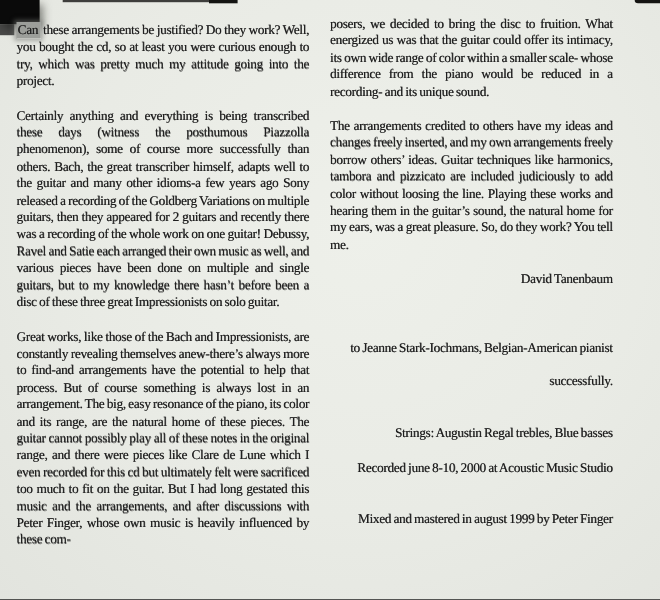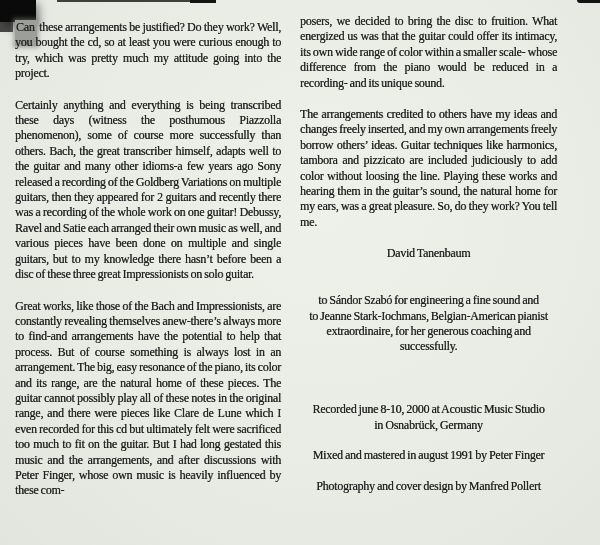--- a/index.html
+++ b/index.html
@@ -18,24 +18,24 @@
     font-size:12px;
     line-height:15.4px;
     letter-spacing:-0.25px;
     word-spacing:-0.6px;
     text-shadow: 0.3px 0.3px 0.6px rgba(30,30,30,0.7);
   }
   .col-left  { left:15px;  top:20px; width:266px; }
   .col-right { left:300px; top:14px; width:257px; }
   .col p { margin:0 0 16px 0; }
   .col p:last-child { margin-bottom:0; }
-  .block, .sig { text-align:center; }
+  .block, .sig { text-align:right; }
   .firstword {
     background:#9c9e9a;
-    padding:0 2px 12px 1px;
+    padding:0 2px 1px 1px;
     box-shadow:0 0 4px 2px rgba(120,122,118,0.55);
   }
   
   .corner-box {
     position:absolute; left:0; top:0;
     width:36px; height:22px;
     background:#0a0a0a;
     box-shadow: 3px 4px 8px rgba(70,72,66,0.65);
   }
   .corner-box:after{
@@ -70,31 +70,31 @@
     <p>Certainly anything and everything is being transcribed these days (witness the posthumous Piazzolla phenomenon), some of course more successfully than others. Bach, the great transcriber himself, adapts well to the guitar and many other idioms-a few years ago Sony released a recording of the Goldberg Variations on multiple guitars, then they appeared for 2 guitars and recently there was a recording of the whole work on one guitar! Debussy, Ravel and Satie each arranged their own music as well, and various pieces have been done on multiple and single guitars, but to my knowledge there hasn’t before been a disc of these three great Impressionists on solo guitar.</p>
     <p>Great works, like those of the Bach and Impressionists, are constantly revealing themselves anew-there’s always more to find-and arrangements have the potential to help that process. But of course something is always lost in an arrangement. The big, easy resonance of the piano, its color and its range, are the natural home of these pieces. The guitar cannot possibly play all of these notes in the original range, and there were pieces like Clare de Lune which I even recorded for this cd but ultimately felt were sacrificed too much to fit on the guitar. But I had long gestated this music and the arrangements, and after discussions with Peter Finger, whose own music is heavily influenced by these com-</p>
   </div>
 
   <div class="col col-right">
     <p>posers, we decided to bring the disc to fruition. What energized us was that the guitar could offer its intimacy, its own wide range of color within a smaller scale- whose difference from the piano would be reduced in a recording- and its unique sound.</p>
     <p>The arrangements credited to others have my ideas and changes freely inserted, and my own arrangements freely borrow others’ ideas. Guitar techniques like harmonics, tambora and pizzicato are included judiciously to add color without loosing the line. Playing these works and hearing them in the guitar’s sound, the natural home for my ears, was a great pleasure. So, do they work? You tell me.</p>
     <p class="sig">David Tanenbaum</p>
     <p class="block">
       <br>
-      <span>to Sándor Szabó for engineering a fine sound and</span><br>
+      <br>
       <span>to Jeanne Stark-Iochmans, Belgian-American pianist</span><br>
-      <span>extraordinaire, for her generous coaching and</span><br>
+      <br>
       <span>successfully.</span>
     </p>
     <p class="block">
       <br>
+      <span>Strings: Augustin Regal trebles, Blue basses</span>
     </p>
     <p class="block">
       <span>Recorded june 8-10, 2000 at Acoustic Music Studio</span><br>
-      <span>in Osnabrück, Germany</span><br>
       <br>
-      <span>Mixed and mastered in august 1991 by Peter Finger</span><br>
       <br>
-      <span>Photography and cover design by Manfred Pollert</span>
+      <span>Mixed and mastered in august 1999 by Peter Finger</span><br>
+      <br>
     </p>
   </div>
 
 </div>
 
 </body></html>

